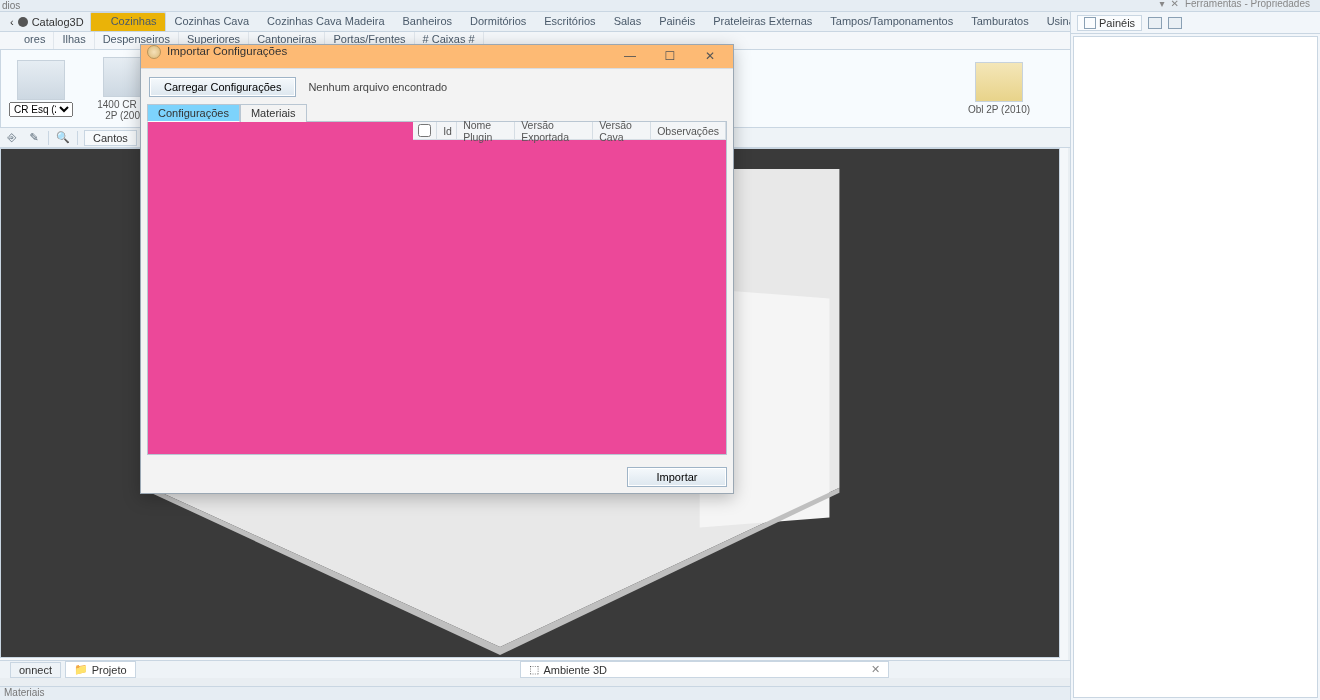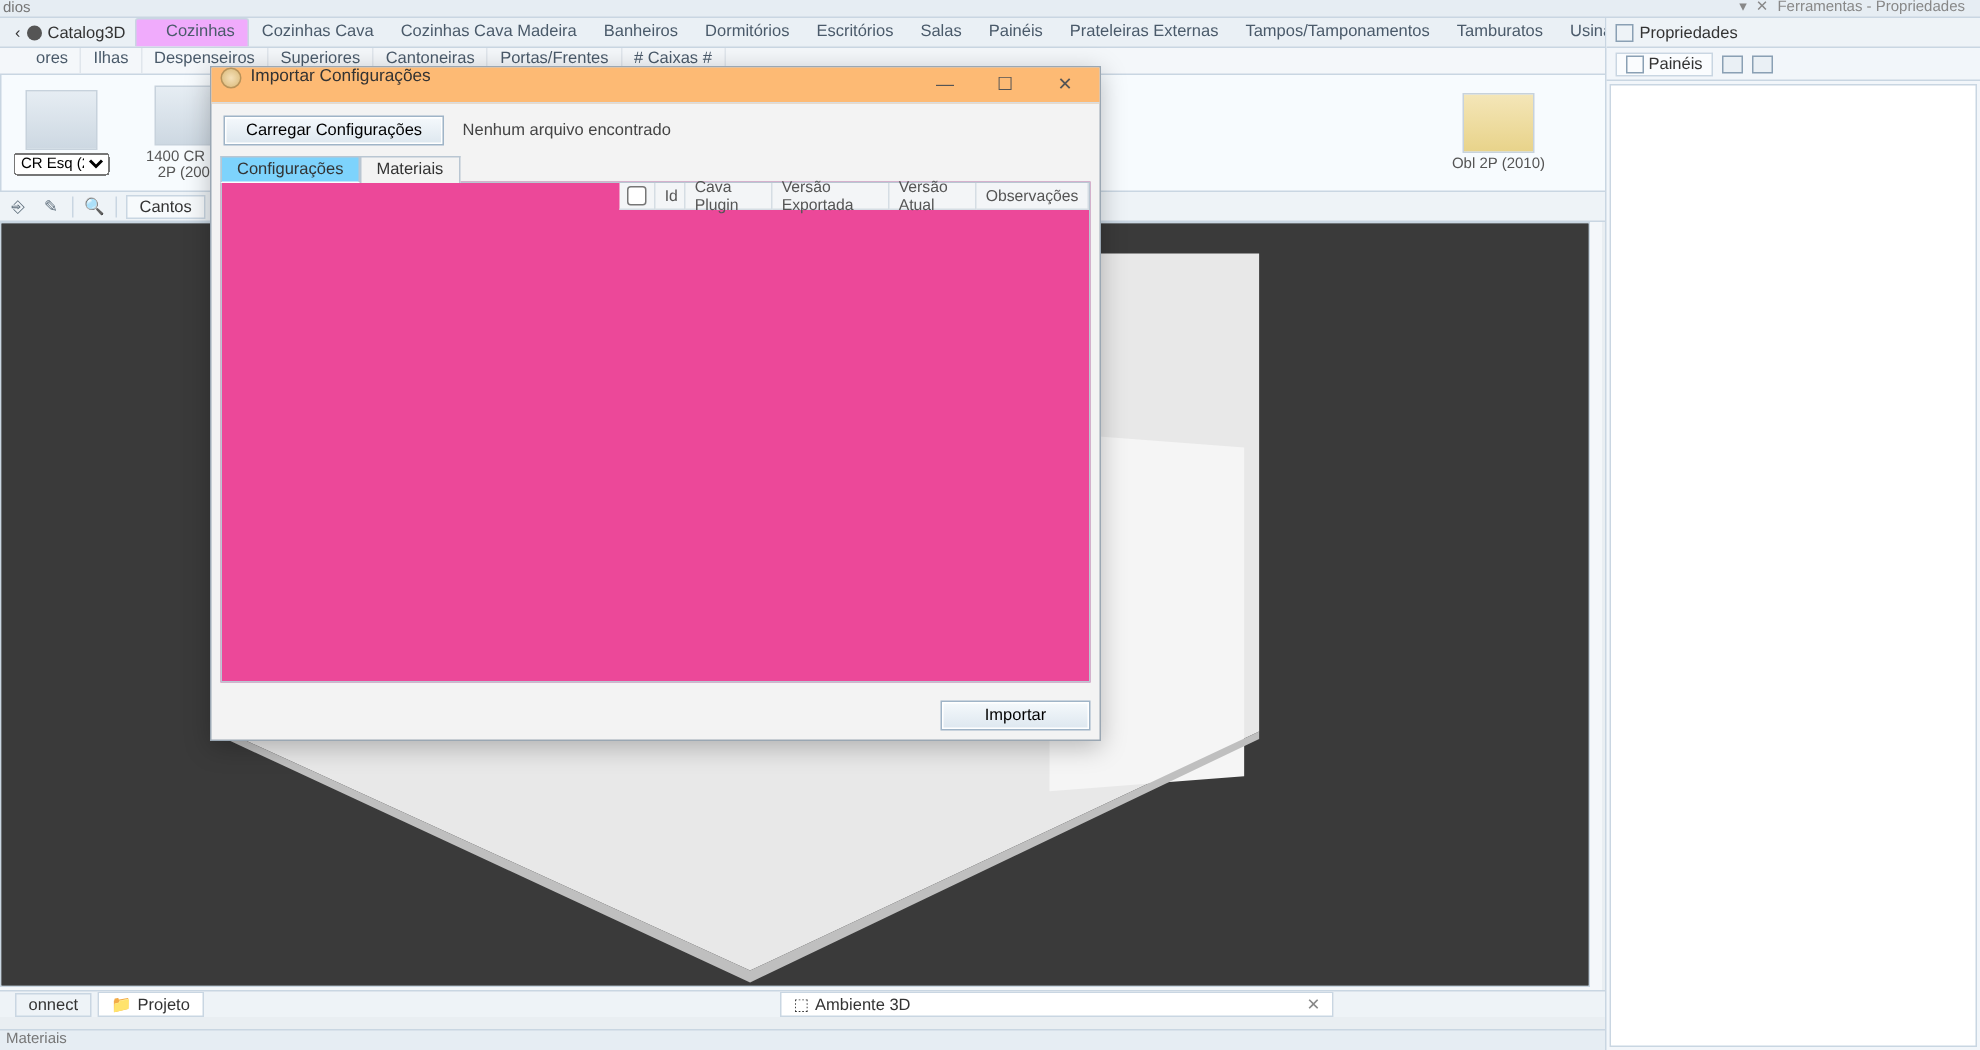--- a/index.html
+++ b/index.html
@@ -10,21 +10,21 @@
   
   .top-strip { height:12px; background:#e6edf3; border-bottom:1px solid #c9d6e2; position:relative; }
   .top-strip .hint { position:absolute; left:2px; bottom:0; font-size:10px; color:#777; }
   .top-right-tool { position:absolute; right:10px; top:-2px; font-size:10px; color:#888; display:flex; gap:6px; align-items:center; }
   .top-right-tool .x { color:#888; cursor:pointer; }
 
   .tab-row { display:flex; align-items:stretch; height:20px; background:#eaf0f5; border-bottom:1px solid #c9d6e2; padding-left:4px; gap:0px; overflow:hidden; }
   .tab-row .pre { display:flex; align-items:center; gap:4px; padding:0 6px; }
   .dot { width:10px; height:10px; background:#555; border-radius:50%; display:inline-block; }
   .tab { padding:2px 8px; font-size:11px; color:#4a5a6a; border:1px solid transparent; border-bottom:none; cursor:pointer; white-space:nowrap; }
-  .tab.active { background:#f0abfc; border-color:#c9d6e2; border-top-left-radius:2px; border-top-right-radius:2px;padding-left:20px; }
+  .tab.active { background:#eab308; border-color:#c9d6e2; border-top-left-radius:2px; border-top-right-radius:2px;padding-left:20px; }
   .tab-row .more { padding:2px 6px; color:#777; cursor:pointer; }
 
   .sub-row { display:flex; align-items:stretch; height:18px; background:#f4f7fa; border-bottom:1px solid #c9d6e2; padding-left:16px; overflow:hidden; }
   .sub-row .sub { padding:1px 8px; font-size:11px; color:#4a5a6a; border-right:1px solid #e0e6ec; cursor:pointer; white-space:nowrap; }
 
   
   .gallery { height:78px; background:#f7fbfe; border:1px solid #c9d6e2; border-top:none; display:flex; align-items:center; padding:4px 6px; gap:18px; position:relative; }
   .thumb { display:flex; flex-direction:column; align-items:center; width:68px; gap:2px; cursor:pointer; }
   .thumb .img { width:48px; height:40px; background:linear-gradient(#e6edf3,#cdd8e2); border:1px solid #c7d2dc; }
   .thumb .img.gold { background:linear-gradient(#f4e6b8,#e8d38a); }
@@ -188,24 +188,20 @@
       <span>Ambiente 3D</span>
       <span class="x">✕</span>
     </div>
   </div>
 
   <div class="statusbar">
     <span>Materiais</span>
   </div>
 
   <div class="rightpanel">
-    <div class="rp-header">
-      <span class="rp-ic"></span>
-      <span>Propriedades</span>
-    </div>
     <div class="rp-row2">
       <div class="btn">
         <span class="rp-ic"></span>
         <span>Painéis</span>
       </div>
       <span class="small-ic"></span>
       <span class="small-ic"></span>
     </div>
     <div class="rp-body"></div>
   </div>
@@ -225,23 +221,23 @@
     <div class="dlg-tabs">
       <div class="dlg-tab active">Configurações</div>
       <div class="dlg-tab">Materiais</div>
     </div>
     <div class="dlg-grid">
       <div class="grid-head">
         <div class="gh chk">
             <input type="checkbox" style="">
           </div>
         <div class="gh id">Id</div>
-        <div class="gh np">Cava Plugin</div>
+        <div class="gh np">Nome Plugin</div>
         <div class="gh ve">Versão Exportada</div>
-        <div class="gh va">Versão Atual</div>
+        <div class="gh va">Versão Cava</div>
         <div class="gh ob">Observações</div>
       </div>
       <div class="grid-body"></div>
     </div>
     <div class="dlg-footer">
       <button class="dlg-btn">Importar</button>
     </div>
   </div>
 
 </div>

